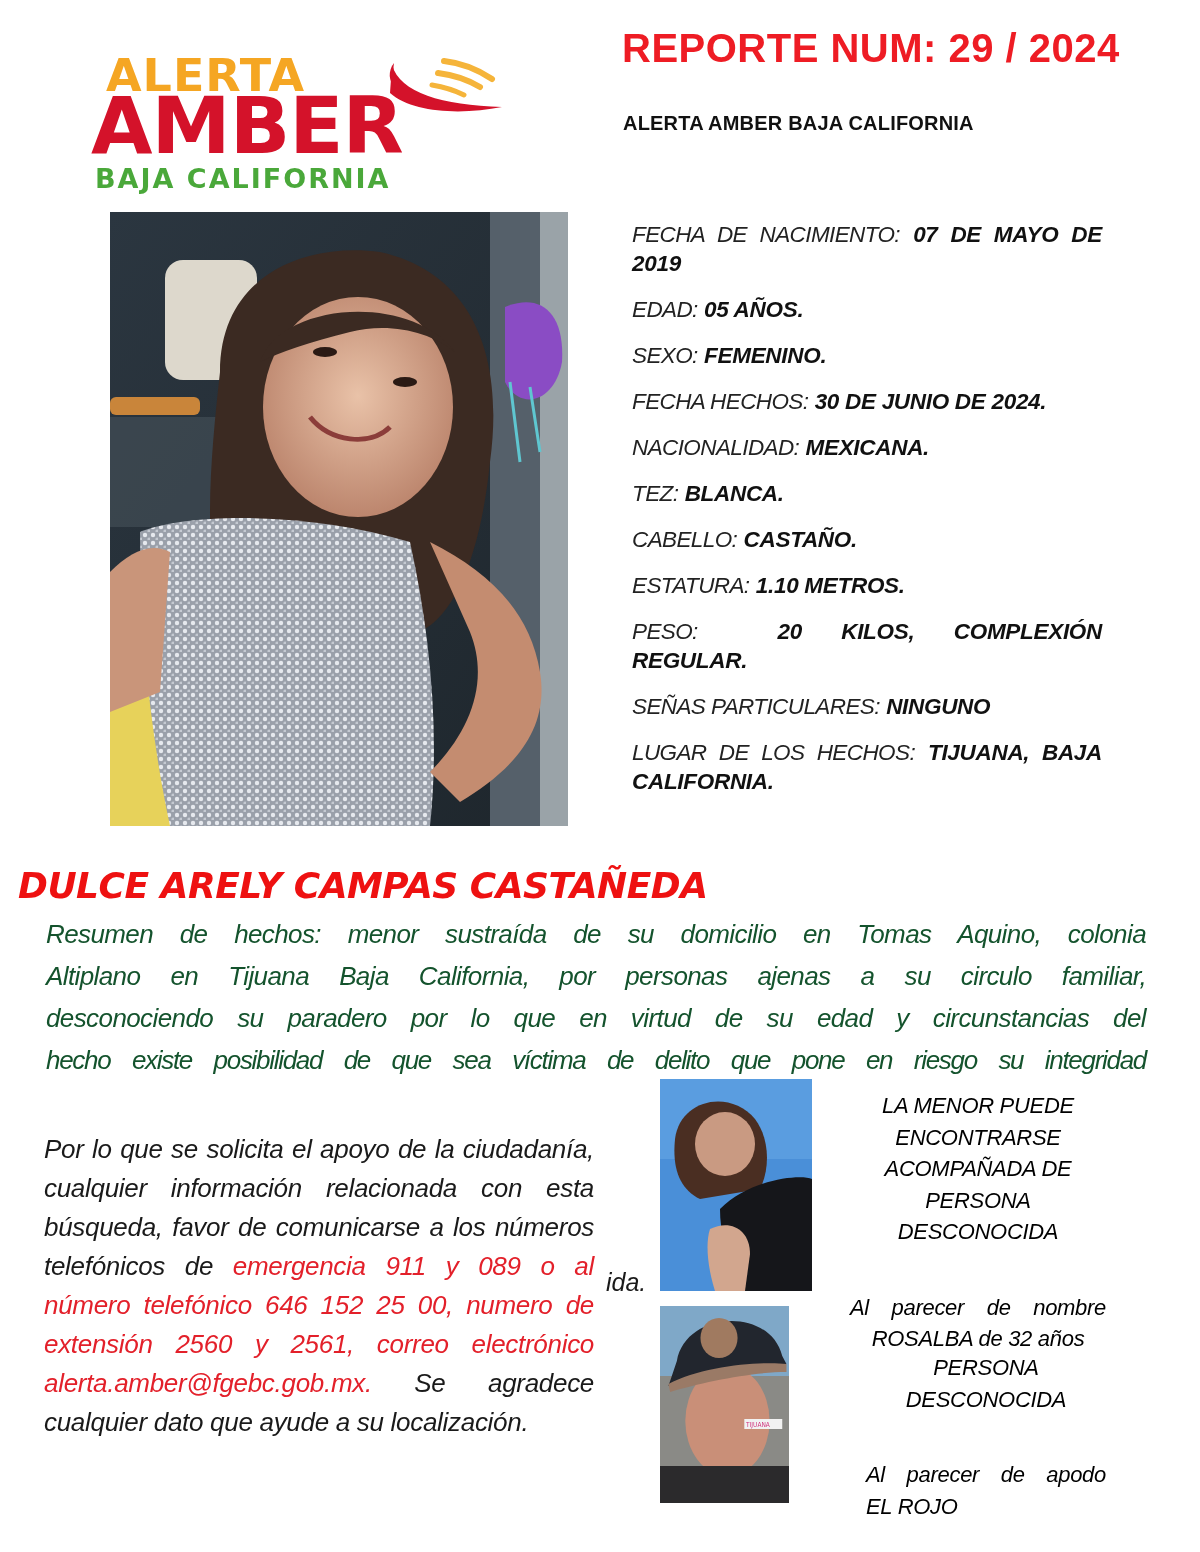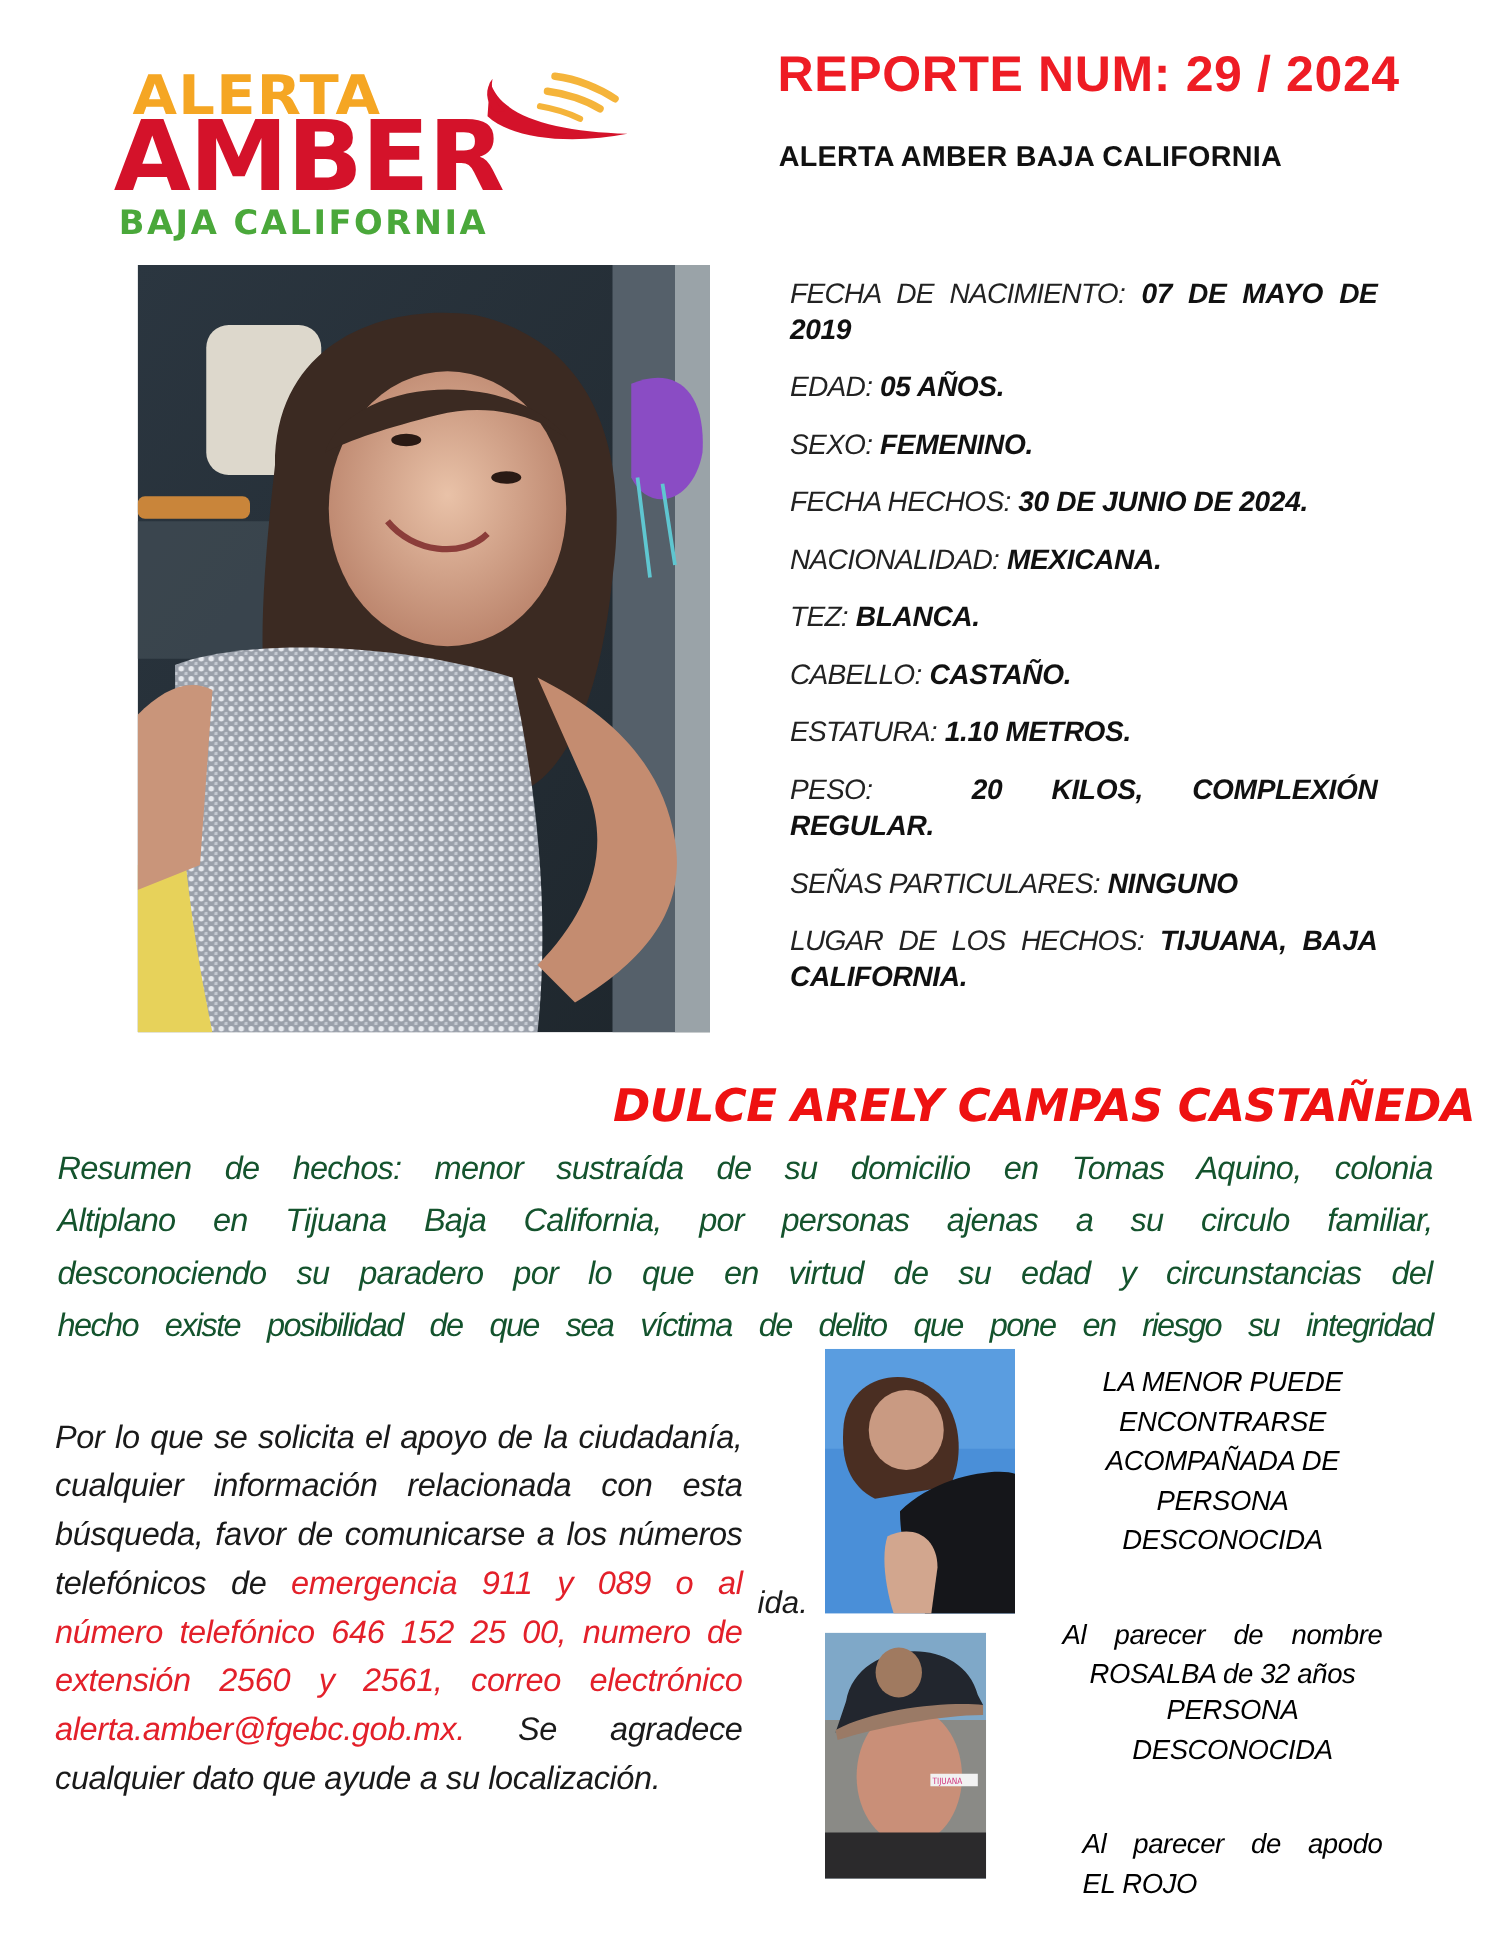--- a/index.html
+++ b/index.html
@@ -7,39 +7,39 @@
   .abs { position:absolute; }
 
   
   .logo { left:92px; top:45px; width:420px; height:150px; }
   .logo-alerta { position:absolute; left:14px; top:4px; font-family:"DejaVu Sans", sans-serif; font-weight:900; font-size:46px; letter-spacing:1px; color:#f5a623; transform:scaleY(0.95); }
   .logo-amber { position:absolute; left:2px; top:42px; font-family:"DejaVu Sans", sans-serif; font-weight:900; font-size:78px; letter-spacing:-1px; color:#d4122a; line-height:1; transform:scaleX(1.02); }
   .logo-bc { position:absolute; left:3px; top:120px; font-family:"DejaVu Sans", sans-serif; font-weight:900; font-size:27px; letter-spacing:2px; color:#4aa83a; line-height:1; }
   .logo-swoosh { position:absolute; left:290px; top:8px; width:130px; height:70px; }
 
   
-  .report-num { left:622px; top:38px; font-family:"Liberation Sans", sans-serif; font-weight:700; font-size:40px; color:#ee1c24; letter-spacing:0.5px; white-space:nowrap; }
-  .org-title { left:623px; top:112px; font-weight:700; font-size:23px; color:#111; white-space:nowrap; letter-spacing:0.2px; }
+  .report-num { left:622px; top:26px; font-family:"Liberation Sans", sans-serif; font-weight:700; font-size:40px; color:#ee1c24; letter-spacing:0.5px; white-space:nowrap; }
+  .org-title { left:623px; top:112px; font-weight:700; font-size:20px; color:#111; white-space:nowrap; letter-spacing:0.2px; }
 
   
   .photo { overflow:hidden; }
   .photo svg { display:block; width:100%; height:100%; }
   .photo-child { left:110px; top:212px; width:458px; height:614px; }
   .photo-woman { left:660px; top:1079px; width:152px; height:212px; }
   .photo-man { left:660px; top:1306px; width:129px; height:197px; }
 
   
   .details { left:632px; top:220px; width:470px; font-size:22.5px; font-style:italic; }
   .detail { margin:0 0 17px 0; line-height:29px; }
   .detail .lbl { font-weight:400; color:#222; letter-spacing:-0.6px; }
   .detail .val { font-weight:700; color:#111; letter-spacing:-0.3px; }
   .detail.justify { text-align:justify; text-align-last:left; }
 
   
-  .child-name { left:0; width:1180px; top:865px; text-align:right; font-family:"DejaVu Sans", sans-serif; font-weight:900; font-style:italic; font-size:36px; color:#ee1111; letter-spacing:-0.5px; padding-left:0; }
+  .child-name { left:0; width:1180px; top:865px; text-align:left; font-family:"DejaVu Sans", sans-serif; font-weight:900; font-style:italic; font-size:36px; color:#ee1111; letter-spacing:-0.5px; padding-left:18px; }
 
   
   .summary { left:46px; top:913px; width:1100px; font-size:26px; font-style:italic; line-height:42px; text-align:justify; text-align-last:justify; letter-spacing:-0.6px; color:#14532d; }
   .summary .l4 { letter-spacing:-1.3px; }
 
   
   .appeal { left:44px; top:1130px; width:550px; font-size:26px; font-style:italic; line-height:39px; text-align:justify; letter-spacing:-0.3px; color:#1a1a1a; }
   .appeal .red { color:#e3202a; }
   .stray { left:606px; top:1268px; font-size:25px; font-style:italic; color:#1a1a1a; }
 

